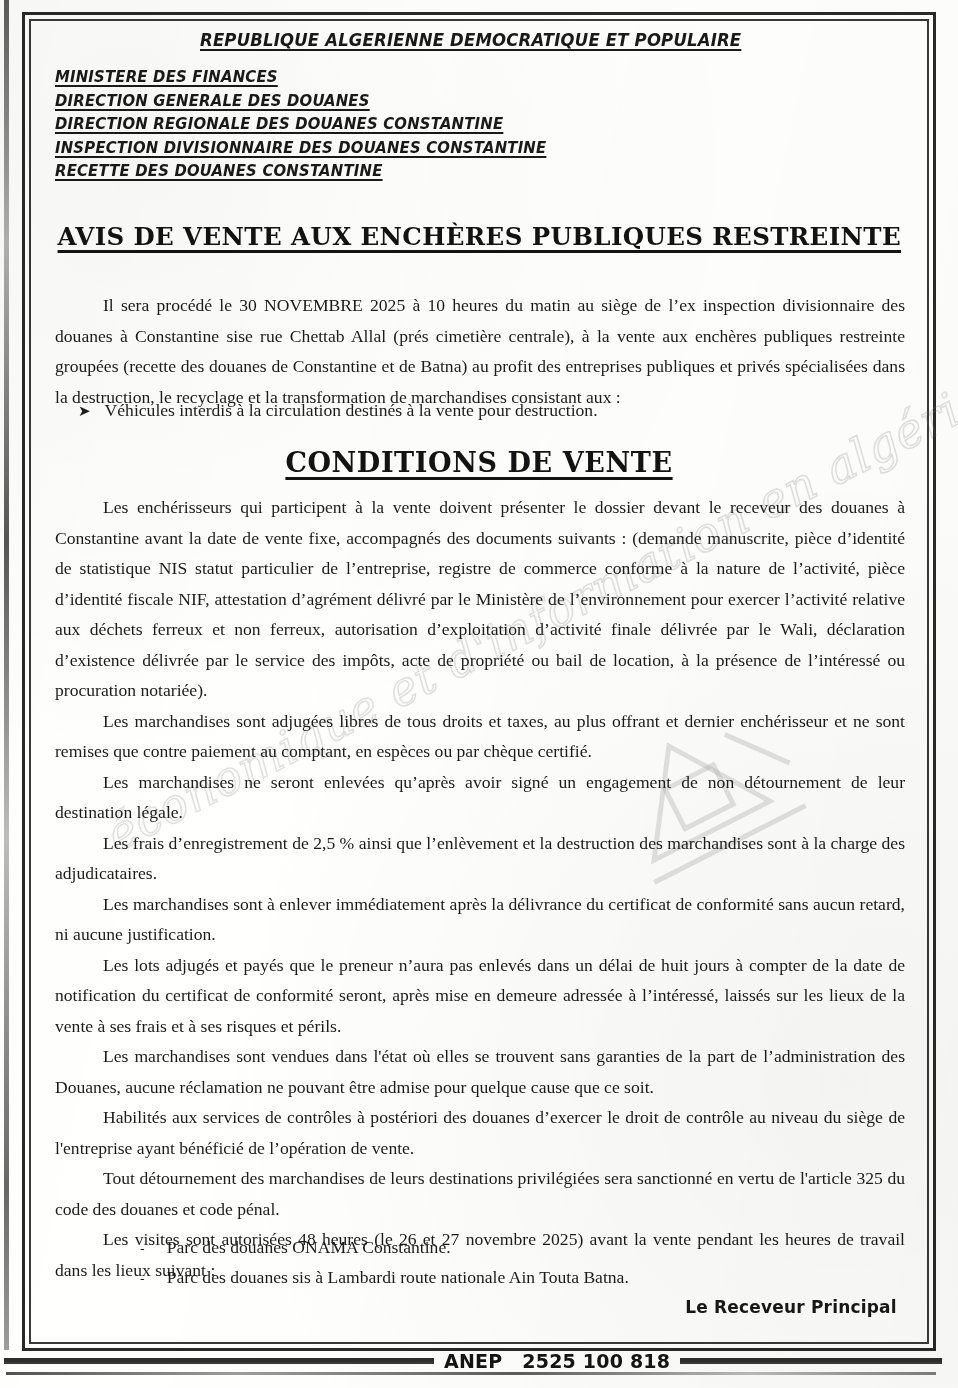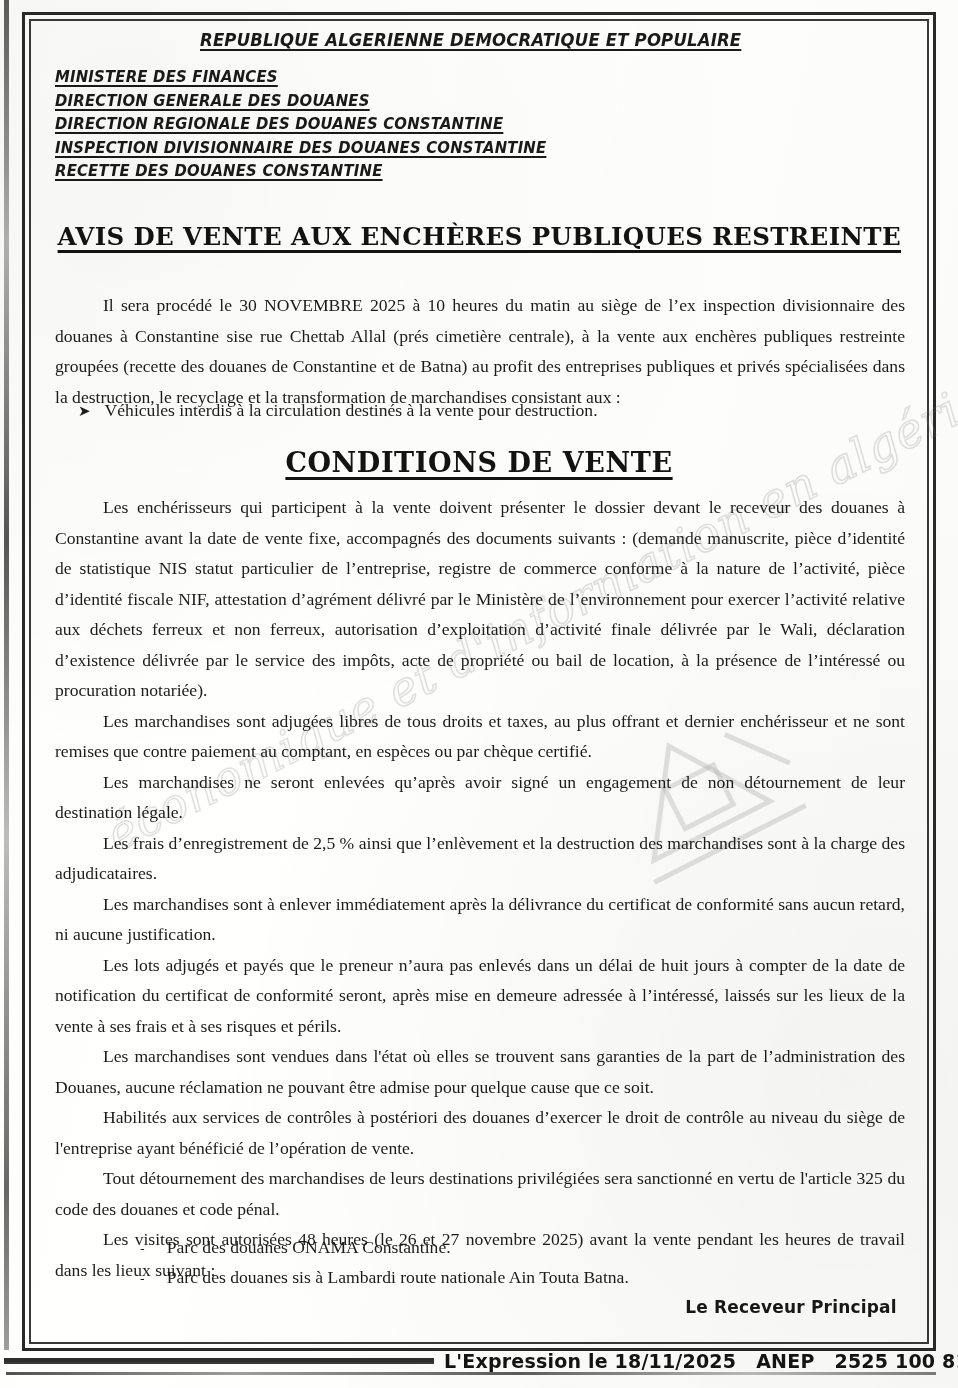--- a/index.html
+++ b/index.html
@@ -368,20 +368,19 @@
 
     <div id="signature">Le Receveur Principal</div>
 
   </div>
 
   <div id="paper-grain"></div>
 
   <div id="footer">
     <div id="footer-rule-left"></div>
     <div id="footer-text">
-      <span>L'Expression le 18/11/2025</span>
       <span>ANEP</span>
       <span>2525 100 818</span>
     </div>
     <div id="footer-rule-right"></div>
   </div>
 
 </div>
 
 </body></html>

